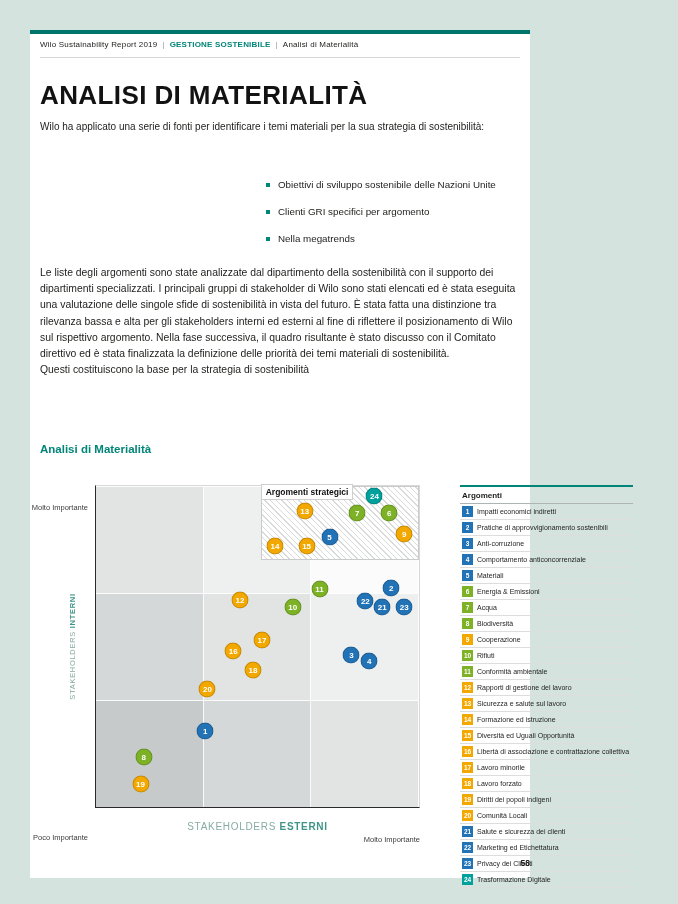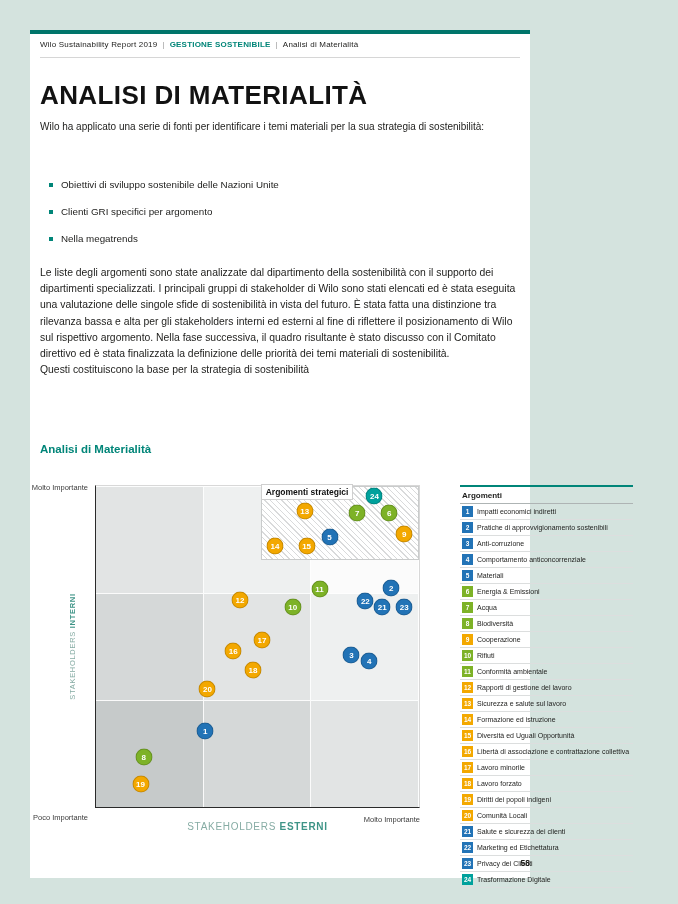--- a/index.html
+++ b/index.html
@@ -12,21 +12,21 @@
 
   .header { position:absolute; top:10px; left:10px; right:10px; font-size:8px; letter-spacing:.2px;
             padding-bottom:8px; border-bottom:1px solid #d6d6d6; }
   .header .sep { color:#9a9a9a; margin:0 5px; }
   .header .sec { color:var(--accent,#008578); font-weight:bold; }
 
   h1 { position:absolute; top:50px; left:10px; font-size:26px; letter-spacing:.4px; color:#121212; font-weight:bold; }
 
   .intro { position:absolute; top:91px; left:10px; right:14px; font-size:10px; }
 
-  .bullets { position:absolute; top:149px; left:19px; right:10px; display:flex; }
+  .bullets { position:absolute; top:149px; left:8px; right:10px; display:flex;justify-content:flex-end; }
   .bullet-col { list-style:none; }
   .bullet-col.left { width:254px; }
   .bullet-col.right { flex:1; }
   .bullet { display:flex; gap:8px; margin-bottom:15px; font-size:9.8px; line-height:12px; }
   .bullet .sq { width:4px; height:4px; background:var(--accent,#008578); margin-top:4px; flex:none; }
 
   .body-text { position:absolute; top:235px; left:10px; right:14px; font-size:10.4px; line-height:16.2px; }
   .body-text p { margin:0; }
 
   .chart-heading { position:absolute; top:413px; left:10px; font-size:11.5px; color:var(--accent,#008578); font-weight:bold; }
@@ -45,21 +45,21 @@
   .strategic-zone { position:absolute; left:51%; top:0; width:49%; height:23%;
       background:repeating-linear-gradient(45deg,#ffffff 0px,#ffffff 3px,#d9dadb 3px,#d9dadb 4px);
       border:1px solid #c9cbcb; }
   .strategic-label { position:absolute; left:51%; top:-2px; background:#ffffff; border:1px solid #cfcfcf;
       font-size:8.5px; font-weight:bold; color:#111; padding:2px 4px; z-index:3; white-space:nowrap; }
 
   .point { position:absolute; width:17px; height:17px; border-radius:50%; transform:translate(-50%,-50%);
       color:#fff; font-size:8px; font-weight:bold; display:flex; align-items:center; justify-content:center;
       border:1px solid rgba(0,0,0,.18); z-index:2; }
 
-  .axis-small { position:absolute; font-size:7.5px; line-height:9.5px; color:#3c3c3c; }
+  .axis-small { position:absolute; font-size:7.5px; line-height:9.5px; color:#3c3c3c;margin-top:20px; }
   .y-max { left:0; top:13px; width:58px; text-align:right; }
   .y-min { left:0; top:343px; width:58px; text-align:right; }
   .x-max { left:330px; top:345px; width:60px; text-align:right; }
   .y-title { position:absolute; left:38px; top:338px; width:323px; transform:rotate(-90deg); transform-origin:0 0;
       text-align:center; font-size:7.5px; letter-spacing:.7px; color:#86aca4; }
   .x-title { position:absolute; left:65px; top:351px; width:325px; text-align:center; font-size:10px;
       letter-spacing:.7px; color:#86aca4; }
   .axis-bold { color:#3e9487; font-weight:bold; }
 
   

